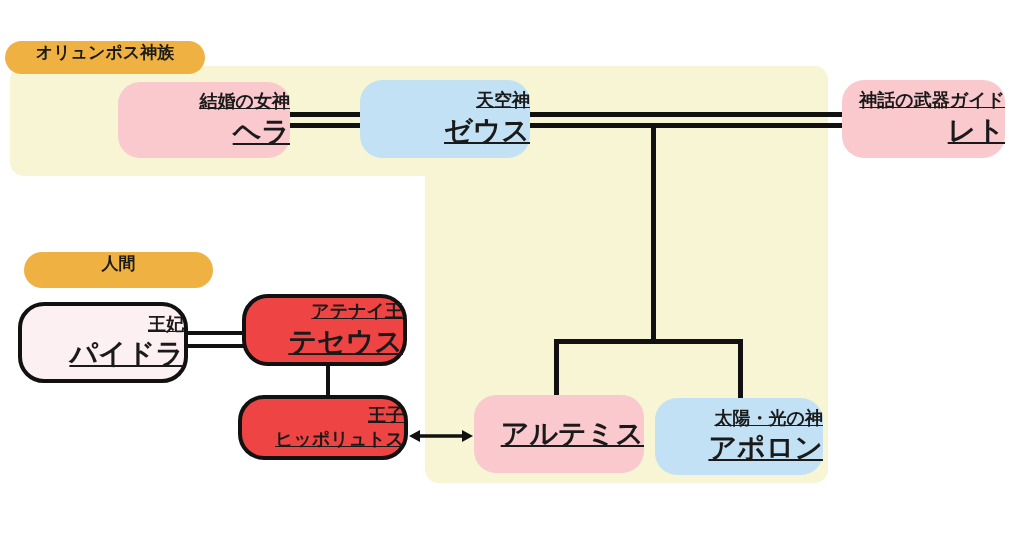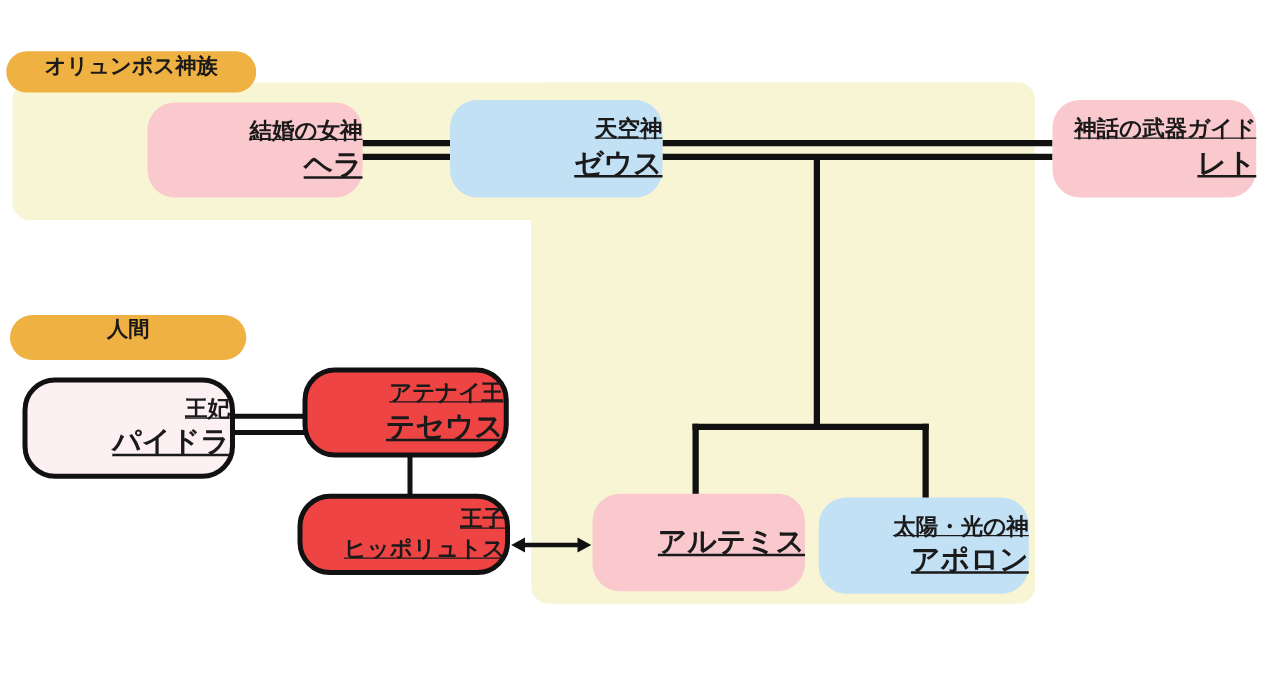--- a/index.html
+++ b/index.html
@@ -15,21 +15,21 @@
   .badge {
     position:absolute; background:#efb141; border-radius:20px;
     display:flex; align-items:flex-start; justify-content:center;
     font-weight:bold; font-size:17px; z-index:3;
   }
   .node {
     position:absolute; display:flex; flex-direction:column; align-items:flex-end;
     justify-content:center; text-align:center; z-index:4; box-sizing:border-box;text-decoration:underline;
   }
   .node .role { font-size:18px; font-weight:bold; line-height:1.3; white-space:nowrap; }
-  .node .name { font-size:23px; font-weight:bold; line-height:1.3; white-space:nowrap; }
+  .node .name { font-size:28px; font-weight:bold; line-height:1.3; white-space:nowrap; }
   .god { border-radius:22px; }
   .god-pink { background:#f9c9ce; }
   .god-blue { background:#c3e1f5; }
   .human-box { border:4px solid #111; border-radius:26px; }
   .human-pink { background:#fdf0f3; }
   .human-blue { background:#ef4444; }
   .line { position:absolute; background:#111; z-index:2; }
   .arrow-svg { position:absolute; z-index:5; }
 </style>
 </head>
@@ -37,21 +37,21 @@
 
 <div class="canvas">
 
 
   <div class="bg-region" style="left:10px; top:66px; width:818px; height:110px;"></div>
   <div class="bg-region" style="left:425px; top:66px; width:403px; height:417px;"></div>
 
   <div class="badge" style="left:5px; top:41px; width:200px; height:33px;">
     <span>オリュンポス神族</span>
   </div>
-  <div class="badge" style="left:8px; top:252px; width:189px; height:36px;">
+  <div class="badge" style="left:24px; top:252px; width:189px; height:36px;">
     <span>人間</span>
   </div>
 
   <div class="line" style="left:290px; top:112px; width:70px; height:5px;"></div>
   <div class="line" style="left:290px; top:123px; width:70px; height:5px;"></div>
 
   <div class="line" style="left:530px; top:112px; width:312px; height:5px;"></div>
   <div class="line" style="left:530px; top:123px; width:312px; height:5px;"></div>
 
   <div class="line" style="left:651px; top:126px; width:5px; height:215px;"></div>

